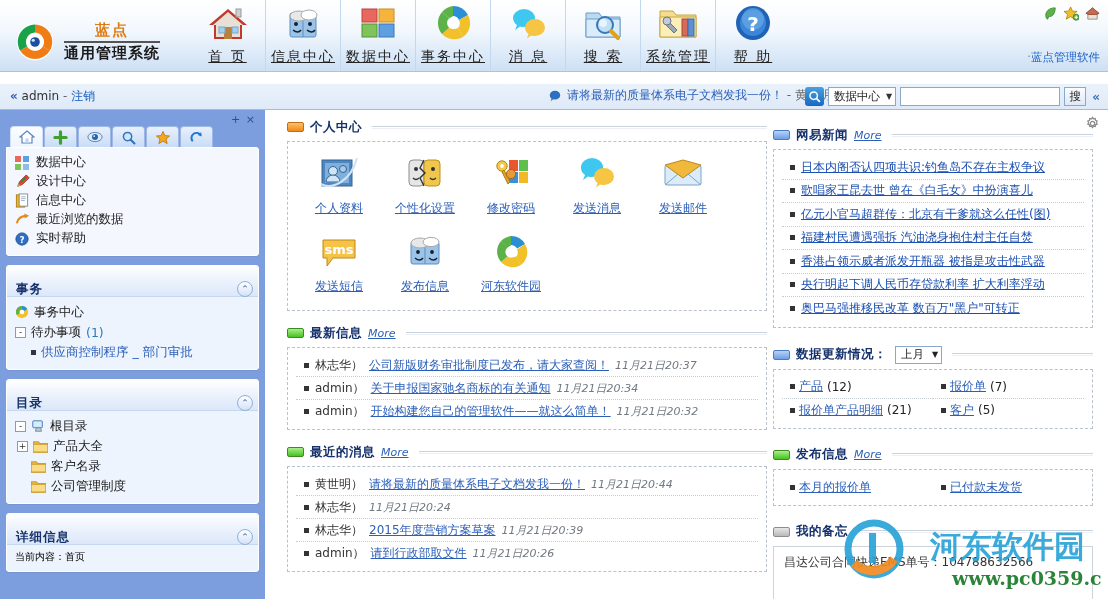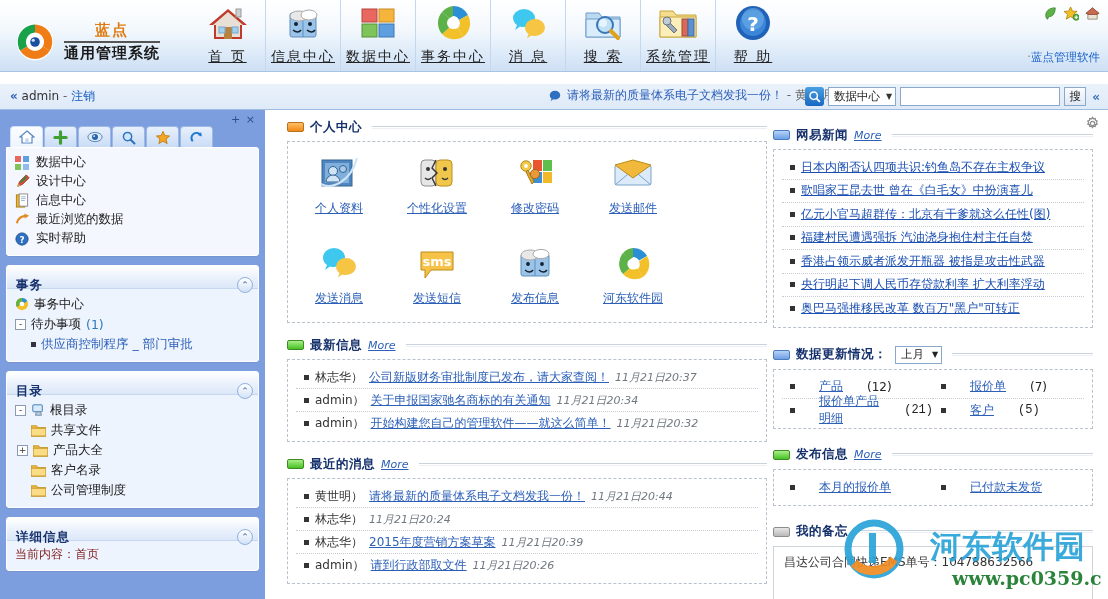--- a/index.html
+++ b/index.html
@@ -89,81 +89,81 @@
 
   .panel { background:#f4f8fe; border:1px solid #ffffff; border-radius:3px;
            box-shadow:0 1px 0 rgba(0,0,0,.06); }
   .panel.first { border-radius:0 3px 3px 3px; }
   .panel-body { padding:5px 7px 7px 7px; }
   .menurow { display:flex; align-items:center; gap:6px; height:19px; font-size:12.5px; color:#1a1a1a; cursor:pointer;}
   .menurow .mi { width:16px; height:16px; display:flex; align-items:center; justify-content:center; }
 
   .pnl-gap { height:9px; }
   .pnl-head {
-    height:23px; display:flex; align-items:center; justify-content:space-between;
+    height:31px; display:flex; align-items:center; justify-content:space-between;
     padding:16px 5px 0 9px;
     background:linear-gradient(to bottom,#ffffff 0%,#eaf1fc 55%,#dbe7f8 100%);
     border-radius:3px 3px 0 0; border-bottom:1px solid #c6d8ef;
   }
   .pnl-title { font-size:12.5px; font-weight:bold; color:#16316b; letter-spacing:1px;}
   .collapse-btn { width:16px; height:16px; border-radius:50%;
         background:linear-gradient(to bottom,#ffffff,#d3e2f6); border:1px solid #8fb0dd;
         color:#2f5ea8; font-size:9px; display:flex; align-items:center; justify-content:center; cursor:pointer;}
   .pnl-content { background:#eef4fd; padding:5px 8px 7px 8px; border-radius:0 0 3px 3px; }
 
   .treeline { display:flex; align-items:center; gap:5px; height:20px; font-size:12.5px; color:#1a1a1a;}
   .tree-indent1 { padding-left:16px; }
   .plusbox { width:11px; height:11px; border:1px solid #8d9bb2; background:#fff;
              font-size:9px; line-height:9px; text-align:center; color:#333; display:inline-block;}
   .tl-link { color:#2b5fb8; }
   .sq { width:5px; height:5px; background:#334; display:inline-block; }
   .cnt { color:#2b7ab8; }
 
   .folder { width:15px; height:13px; }
-  .detail-text { font-size:12px; color:#7f1d1d; }
+  .detail-text { font-size:10px; color:#000000; }
 
   
   .main { position:absolute; left:265px; top:110px; width:843px; height:489px; background:#fff; }
   .col-left { position:absolute; left:22px; top:8px; width:480px; }
   .col-right { position:absolute; left:508px; top:16px; width:320px; }
 
   .sec-head { display:flex; align-items:center; gap:6px; height:18px; }
   .sec-chip { width:17px; height:10px; border-radius:2px; border:1px solid #8a6a30; }
   .sec-chip.orange { background:linear-gradient(to bottom,#ffc067,#f08a18); border-color:#b5701a;}
   .sec-chip.green  { background:linear-gradient(to bottom,#a8ef8a,#46c222); border-color:#3e8a22;}
   .sec-chip.blue   { background:linear-gradient(to bottom,#b7d2f7,#6e9fe4); border-color:#4a7cc0;}
   .sec-chip.grey   { background:linear-gradient(to bottom,#e6e6e6,#b9b9b9); border-color:#8d8d8d;}
   .sec-title { font-size:12.5px; font-weight:bold; color:#15316c; letter-spacing:.5px; white-space:nowrap;}
   .sec-more { font-size:11px; font-style:italic; color:#2b5fb8; text-decoration:underline; cursor:pointer;}
   .sec-rule { flex:1; height:3px; border-top:1px solid #c9d3de; border-bottom:1px solid #eceff3; margin-left:4px;}
 
   .dashbox { border:1px dashed #b9c2cc; margin-top:5px; padding:6px 8px; }
 
-  .icongrid { display:flex; flex-wrap:wrap;gap:12px; }
+  .icongrid { display:flex; flex-wrap:wrap; }
   .iconcell { width:86px; height:78px; display:flex; flex-direction:column;
               align-items:center; justify-content:flex-start; padding-top:4px; cursor:pointer;}
   .iconcell svg, .iconcell .px { width:44px; height:44px; }
   .iconcell .cap { font-size:12px; color:#2b5fb8; text-decoration:underline; margin-top:4px; }
 
   .listrow { display:flex; align-items:center; gap:6px; height:23px;
              border-bottom:1px dotted #c6ccd3; font-size:12px; }
   .listrow:last-child { border-bottom:none; }
   .listrow .bul { width:5px; height:5px; background:#333; flex:0 0 auto; margin-left:8px;}
   .who { color:#333; }
   .lnk { color:#2b5fb8; text-decoration:underline; cursor:pointer;}
   .ts { color:#707880; font-style:italic; font-size:11px; }
 
   .news .listrow { height:23.5px; }
   .news .lnk { color:#1b4fb0; }
 
   .twocol { display:flex; }
   .twocol > div { width:50%; }
-  .cell2 { display:flex; align-items:center; gap:24px; height:23px; font-size:12px;
+  .cell2 { display:flex; align-items:center; gap:4px; height:23px; font-size:12px;
            border-bottom:1px dotted #c6ccd3; }
-  .cell2:last-child { border-bottom:none;font-family:Liberation Mono, monospace; }
+  .cell2:last-child { border-bottom:none; }
   .cell2 .bul { width:5px; height:5px; background:#333; margin-left:8px; flex:0 0 auto;}
 
   .monthsel { height:18px; border:1px solid #8aa8ca; background:#fff; font-size:11.5px;
               display:inline-flex; align-items:center; gap:8px; padding:0 3px 0 5px; margin-left:2px;}
   .monthsel .arrow { font-size:8px; }
 
   .memo { border:1px solid #ccd3da; margin-top:5px; height:62px; padding:7px 10px;
           font-size:12px; color:#333; position:relative; }
 
   .watermark { position:absolute; right:6px; bottom:2px; width:270px; height:86px; }
@@ -480,27 +480,20 @@
         <div class="treeline">
           <span class="plusbox">-</span>
           <svg width="14" height="14" viewBox="0 0 16 16">
             <rect x="2" y="2" width="11" height="8" rx="1" fill="#9fc8ea" stroke="#4a7cb5"></rect>
             <rect x="3" y="3" width="9" height="6" fill="#d8ecfb"></rect>
             <path d="M6 10h5l1 4H5z" fill="#b7c8d8" stroke="#6f8ba5"></path>
           </svg>
           <span>根目录</span>
         </div>
 
-        <div class="treeline tree-indent1">
-          <svg class="folder" viewBox="0 0 16 14">
-            <path d="M0 2h6l1.4 2H16v9H0z" fill="#f2c250" stroke="#c08f18"></path>
-            <path d="M0 4.5h16V13H0z" fill="#fbdc86" stroke="#c08f18"></path>
-          </svg>
-          <span>共享文件</span>
-        </div>
 
         <div class="treeline tree-indent1">
           <span class="plusbox" style="margin-left:-14px">+</span>
           <svg class="folder" viewBox="0 0 16 14">
             <path d="M0 2h6l1.4 2H16v9H0z" fill="#f2c250" stroke="#c08f18"></path>
             <path d="M0 4.5h16V13H0z" fill="#fbdc86" stroke="#c08f18"></path>
           </svg>
           <span>产品大全</span>
         </div>
 
@@ -586,33 +579,33 @@
               <circle cx="13" cy="14" r="5.2" fill="#f4c84a" stroke="#b08b12"></circle>
               <circle cx="13" cy="14" r="1.9" fill="#fff"></circle>
               <path d="M15 18l6 12-2 2-6-12z" fill="#e0a825" stroke="#a87c12"></path>
               <circle cx="22" cy="22" r="4.6" fill="#e8993a" stroke="#a8661a"></circle>
             </svg>
             <span class="cap">修改密码</span>
           </div>
 
           <div class="iconcell">
             <svg viewBox="0 0 44 44">
+              <path d="M17 6a11 9.5 0 1 1 0 19 15 15 0 0 1-4-.5L8 28l2-5A9 9 0 0 1 6 15.5 11 9.5 0 0 1 17 6z" fill="#3ec8ef"></path>
+              <path d="M29 16a10 8.5 0 1 1 0 17 14 14 0 0 1-4-.5l-4 3 1.5-4.5A8.5 8.5 0 0 1 19 24.5 10 8.5 0 0 1 29 16z" fill="#f6c543"></path>
+            </svg>
+            <span class="cap">发送消息</span>
+          </div>
+
+          <div class="iconcell">
+            <svg viewBox="0 0 44 44">
               <rect x="4" y="13" width="36" height="20" rx="2" fill="#dcebf9" stroke="#7aa3ca"></rect>
               <polygon points="4,13 22,8 40,13 22,26" fill="#f0b93c" stroke="#bd8a14"></polygon>
               <path d="M4 33l13-11M40 33L27 22" stroke="#7aa3ca" fill="none"></path>
             </svg>
             <span class="cap">发送邮件</span>
-          </div>
-
-          <div class="iconcell">
-            <svg viewBox="0 0 44 44">
-              <path d="M17 6a11 9.5 0 1 1 0 19 15 15 0 0 1-4-.5L8 28l2-5A9 9 0 0 1 6 15.5 11 9.5 0 0 1 17 6z" fill="#3ec8ef"></path>
-              <path d="M29 16a10 8.5 0 1 1 0 17 14 14 0 0 1-4-.5l-4 3 1.5-4.5A8.5 8.5 0 0 1 19 24.5 10 8.5 0 0 1 29 16z" fill="#f6c543"></path>
-            </svg>
-            <span class="cap">发送消息</span>
           </div>
 
           <div class="iconcell">
             <svg viewBox="0 0 44 44">
               <path d="M6 10h32v18H16l-6 8v-8H6z" fill="#f6c348" stroke="#bd8a14"></path>
               <text x="22" y="24" font-size="13" font-weight="bold" fill="#fff" text-anchor="middle" font-family="DejaVu Sans, sans-serif">sms</text>
             </svg>
             <span class="cap">发送短信</span>
           </div>
 

